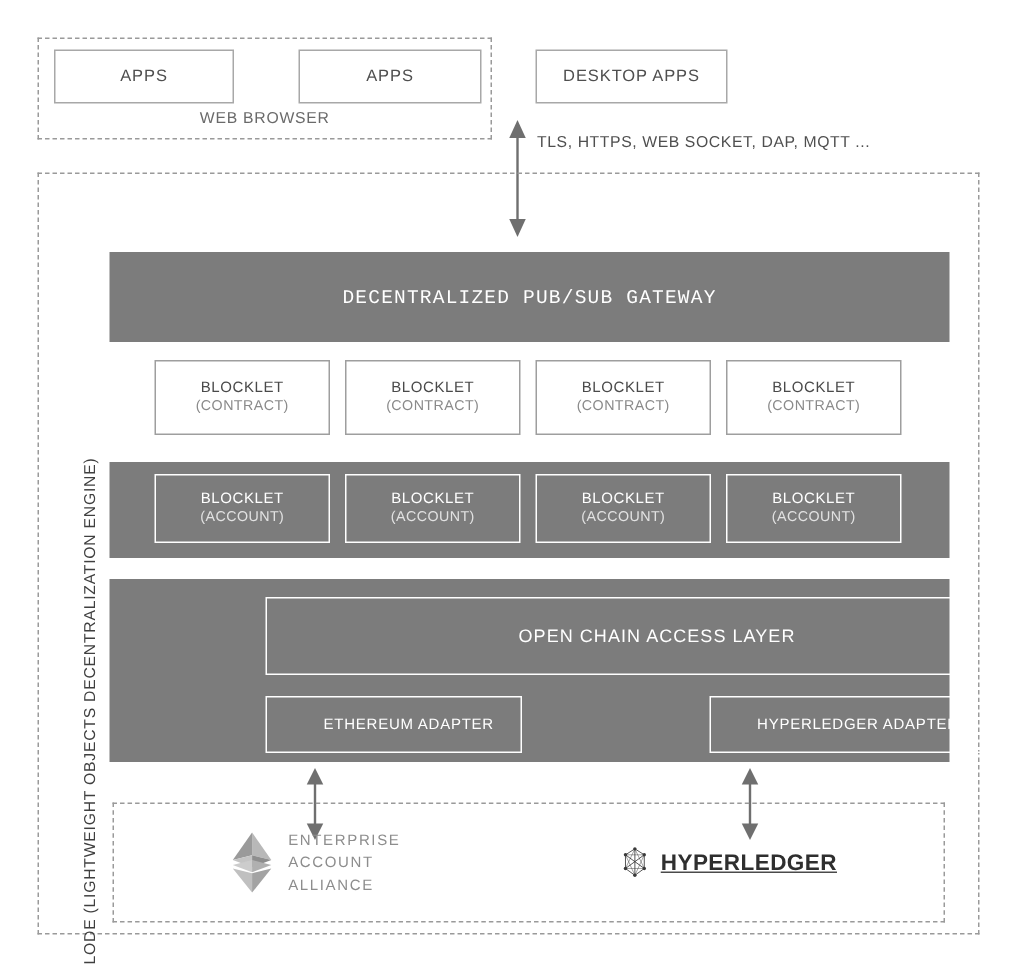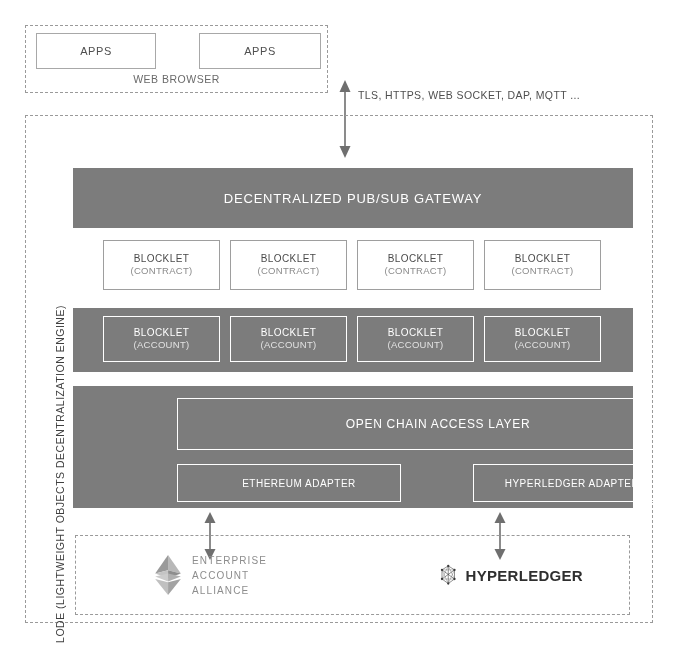--- a/index.html
+++ b/index.html
@@ -75,21 +75,21 @@
     font-size: 10.5px;
     letter-spacing: .5px;
     color: #3f3f3f;
     white-space: nowrap;
   }
 
   
   .band { background: #7c7c7c; }
   .band-gateway {
     left: 73px; top: 168px; width: 560px; height: 60px;
-    display: flex; align-items: center; justify-content: center;
+    display: flex; align-items: center; justify-content: center; font-family: Liberation Mono, monospace;
   }
   .gateway-title {
     color: #ffffff;
     font-size: 13px;
     letter-spacing: .8px;
   }
 
   
   .contract-row {
     left: 73px; top: 240px; width: 560px; height: 56px;
@@ -130,35 +130,35 @@
     display: flex; align-items: center; justify-content: center; padding-left: 28px;
   }
   .ocal-title { color: #ffffff; font-size: 12px; letter-spacing: .7px; }
 
   .adapter {
     top: 78px; height: 38px;
     border: 1px solid #ffffff;
     display: flex; align-items: center; justify-content: center;
     color: #ffffff; font-size: 10px; letter-spacing: .5px;
   }
-  .adapter-eth { left: 104px; width: 224px; padding-left: 20px; }
+  .adapter-eth { left: 104px; width: 171px; padding-left: 20px; }
   .adapter-hlf { left: 400px; width: 198px; }
 
   
   .chain-arrow-left  { left: 203px; top: 512px; width: 14px; height: 48px; }
   .chain-arrow-right { left: 493px; top: 512px; width: 14px; height: 48px; }
 
   
   .chain-box {
     left: 75px; top: 535px; width: 555px; height: 80px;
     border: 1px dashed #9a9a9a;
   }
 
   .logo-eea   { left: 152px; top: 548px; width: 115px; height: 54px; }
-  .logo-hlf   { left: 438px; top: 556px; width: 145px; height: 38px; }
+  .logo-hlf   { left: 413px; top: 556px; width: 145px; height: 38px; text-decoration: underline; }
 
   .eea-wrap { display: flex; align-items: center; gap: 8px; }
   .eea-text {
     display: flex; flex-direction: column;
     font-size: 10px;
     letter-spacing: 1.1px;
     color: #8d8d8d;
     line-height: 1.5;
   }
   .hlf-wrap { display: flex; align-items: center; gap: 7px; }
@@ -174,20 +174,23 @@
 
 <div id="stage">
 
   <div class="abs browser-box"></div>
 
   <div class="abs app-box app-apps1">
     <span>APPS</span>
   </div>
   <div class="abs app-box app-apps2">
     <span>APPS</span>
+  </div>
+  <div class="abs app-box app-desktop">
+    <span>DESKTOP APPS</span>
   </div>
 
   <div class="abs web-browser-label">WEB BROWSER</div>
 
   <svg class="abs proto-arrow" viewBox="0 0 14 78">
     <line x1="7" y1="10" x2="7" y2="68" stroke="#6f6f6f" stroke-width="1.6"></line>
     <polygon points="7,0 1.5,12 12.5,12" fill="#6f6f6f"></polygon>
     <polygon points="7,78 1.5,66 12.5,66" fill="#6f6f6f"></polygon>
   </svg>
   <div class="abs proto-label">TLS, HTTPS, WEB SOCKET, DAP, MQTT ...</div>

